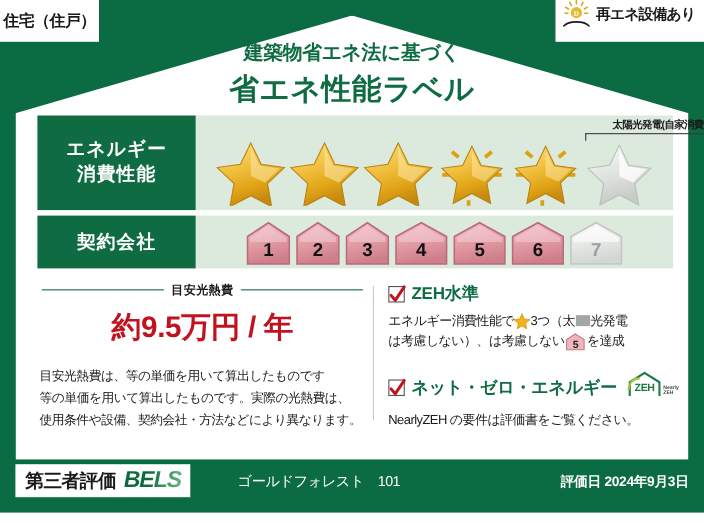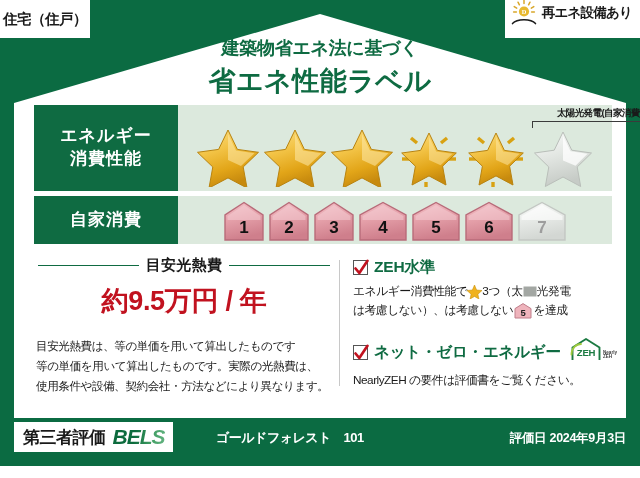--- a/index.html
+++ b/index.html
@@ -210,21 +210,21 @@
   }
   #lower-right { flex: 1; padding-top: 1px; }
 
   
   #cost-heading {
     display: flex; align-items: center; gap: 7px;
     padding: 0 4px;
   }
   #cost-heading .rule { flex: 1; height: 1.6px; background: #0f6b42; }
   #cost-heading .txt {
-    font-size: 15px;
+    font-size: 11px;
     font-weight: bold;
     color: #1a1a1a;
     letter-spacing: 0.3px;
     white-space: nowrap;
   }
   #cost-value {
     text-align: center;
     font-size: 27px;
     font-weight: bold;
     color: #c1121f;
@@ -308,21 +308,21 @@
     background: linear-gradient(100deg, #0c6b3d 0%, #0c6b3d 42%, #3f9c62 72%, #66b583 100%);
     -webkit-background-clip: text;
     background-clip: text;
     color: transparent;
     white-space: nowrap;
   }
   #building-name {
     position: absolute;
     left: 216px; top: 13px;
     font-size: 13px;
-    font-weight: bold;
+    font-weight: normal;
     color: #ffffff;
     letter-spacing: -0.5px;
     white-space: nowrap;
   }
   #eval-date {
     position: absolute;
     right: 14px; top: 14px;
     font-size: 12.5px;
     font-weight: bold;
     color: #ffffff;
@@ -452,21 +452,21 @@
               <path d="M33 7 L41.8 25.2 L61.5 28 L47.2 42 L50.7 61.5 L33 52 L15.3 61.5 L18.8 42 L4.5 28 L24.2 25.2 Z" fill="url(#sgg)" stroke="#b9beb9" stroke-width="1"></path>
               <path d="M33 11 L40.5 26.3 L57.5 28.7 L45.5 40.8 L33 35.4 Z" fill="#ffffff" opacity="0.75"></path>
             </svg>
           </span>
         </div>
       </div>
     </div>
 
     <div class="perf-row" id="insul-row">
       <div class="perf-label">
-        <span class="l">自家消費</span>
+        <span class="l">契約会社</span>
       </div>
       <div class="perf-body">
         <div id="houses-strip">
 
           <span class="house-cell on" style="width:44px">
             <svg width="44" height="42" viewBox="0 0 44 42">
               <defs>
                 <linearGradient id="hp" x1="0" y1="0" x2="0.25" y2="1">
                   <stop offset="0" stop-color="#f4c3c9"></stop>
                     <stop offset="0.45" stop-color="#e6a2ab"></stop>

